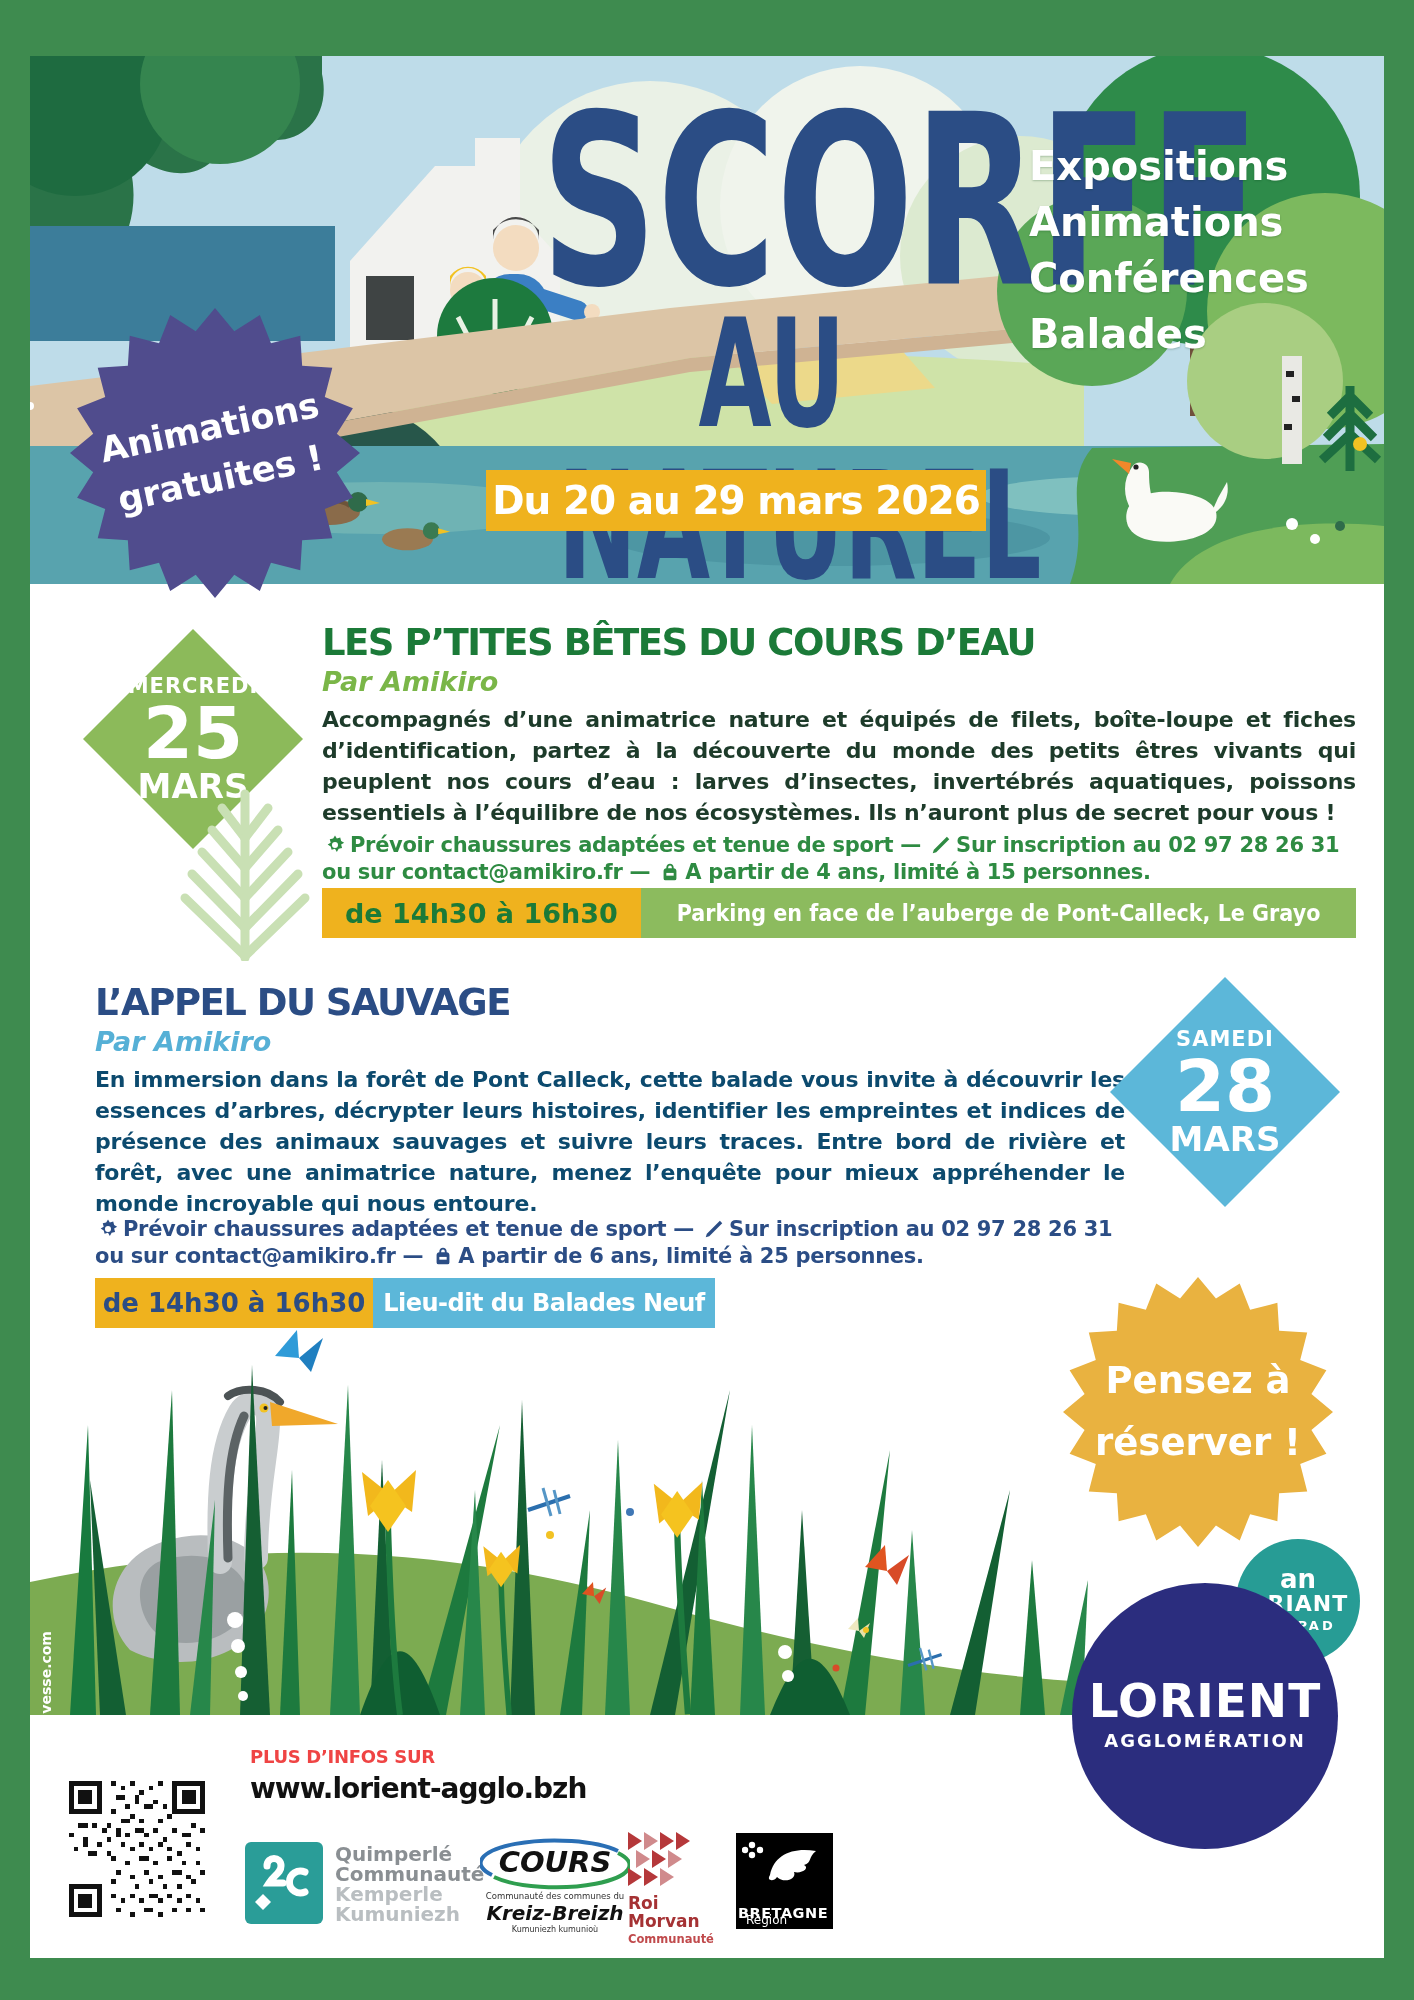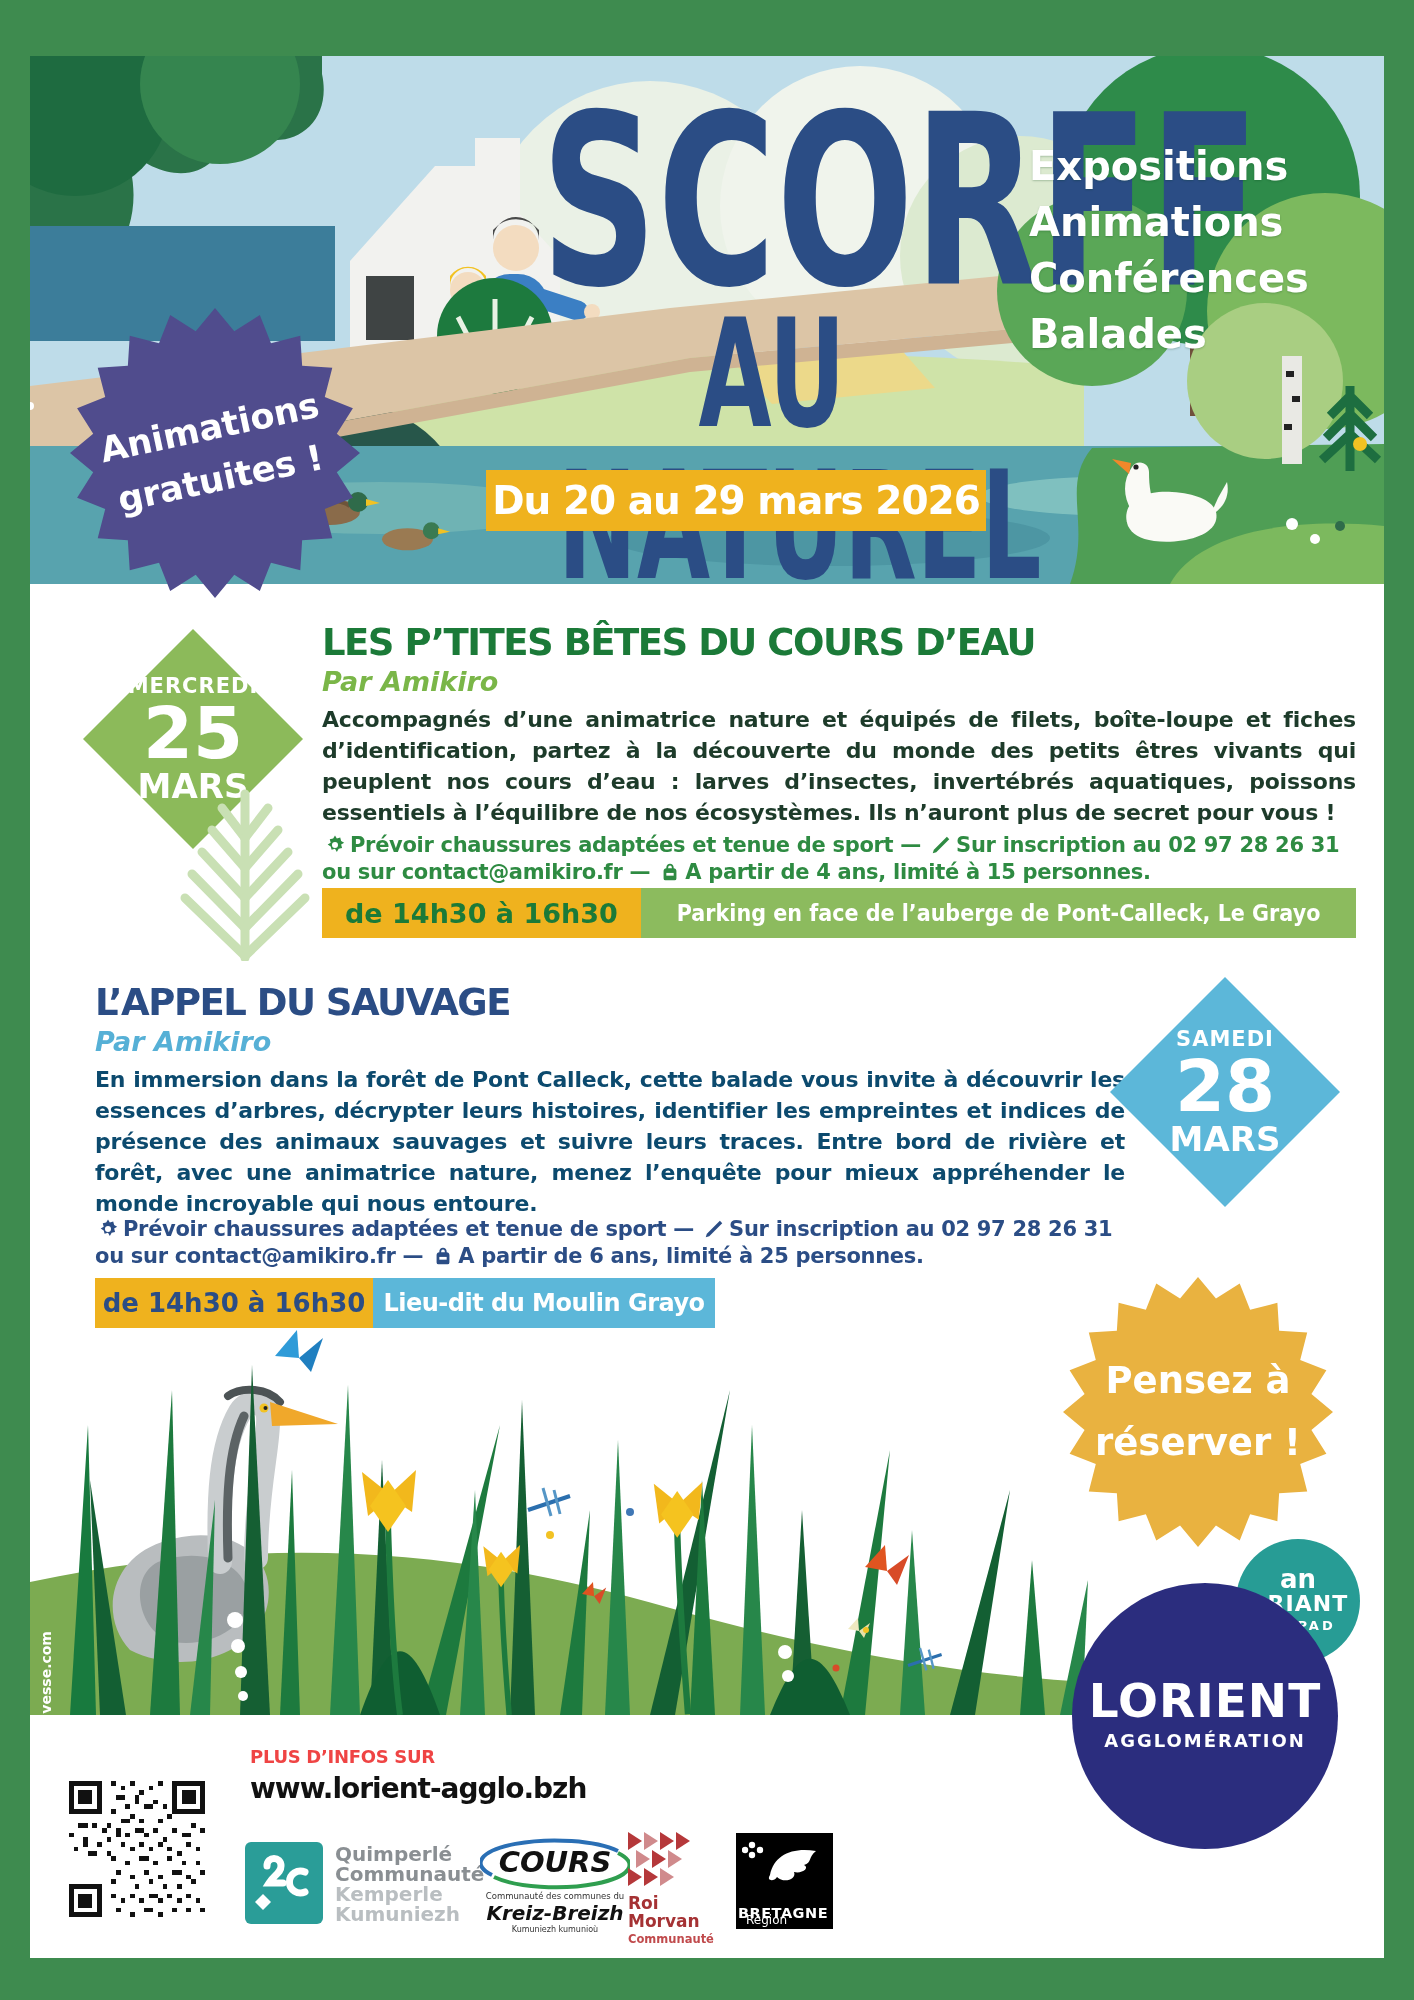--- a/index.html
+++ b/index.html
@@ -308,21 +308,21 @@
         <svg class="ic" viewBox="0 0 24 24">
             <path d="M8 7c0-2.2 1.8-4 4-4s4 1.8 4 4v1h-2V7a2 2 0 0 0-4 0v1H8V7zM5 11c0-1.7 1.3-3 3-3h8c1.7 0 3 1.3 3 3v8a2 2 0 0 1-2 2H7a2 2 0 0 1-2-2v-8z" fill="currentColor"></path>
             <rect x="8" y="13" width="8" height="3" fill="#fff"></rect>
           </svg><span>A partir de 6 ans, limité à 25 personnes.</span>
       </div>
       <div class="timebar tb2">
         <div class="seg seg-time">
             <span>de 14h30 à 16h30</span>
           </div>
         <div class="seg seg-loc">
-            <span>Lieu-dit du Moulin Grayo</span>
+            <span>Lieu-dit du Balades Neuf</span>
           </div>
       </div>
       <div class="diamond d2">
         <svg viewBox="0 0 200 200">
             <polygon points="100,0 200,100 100,200 0,100" fill="#5cb7d9"></polygon>
           </svg>
         <div class="dtxt">
           <div class="dday">SAMEDI</div>
           <div class="dnum">28</div>
           <div class="dmon">MARS</div>

